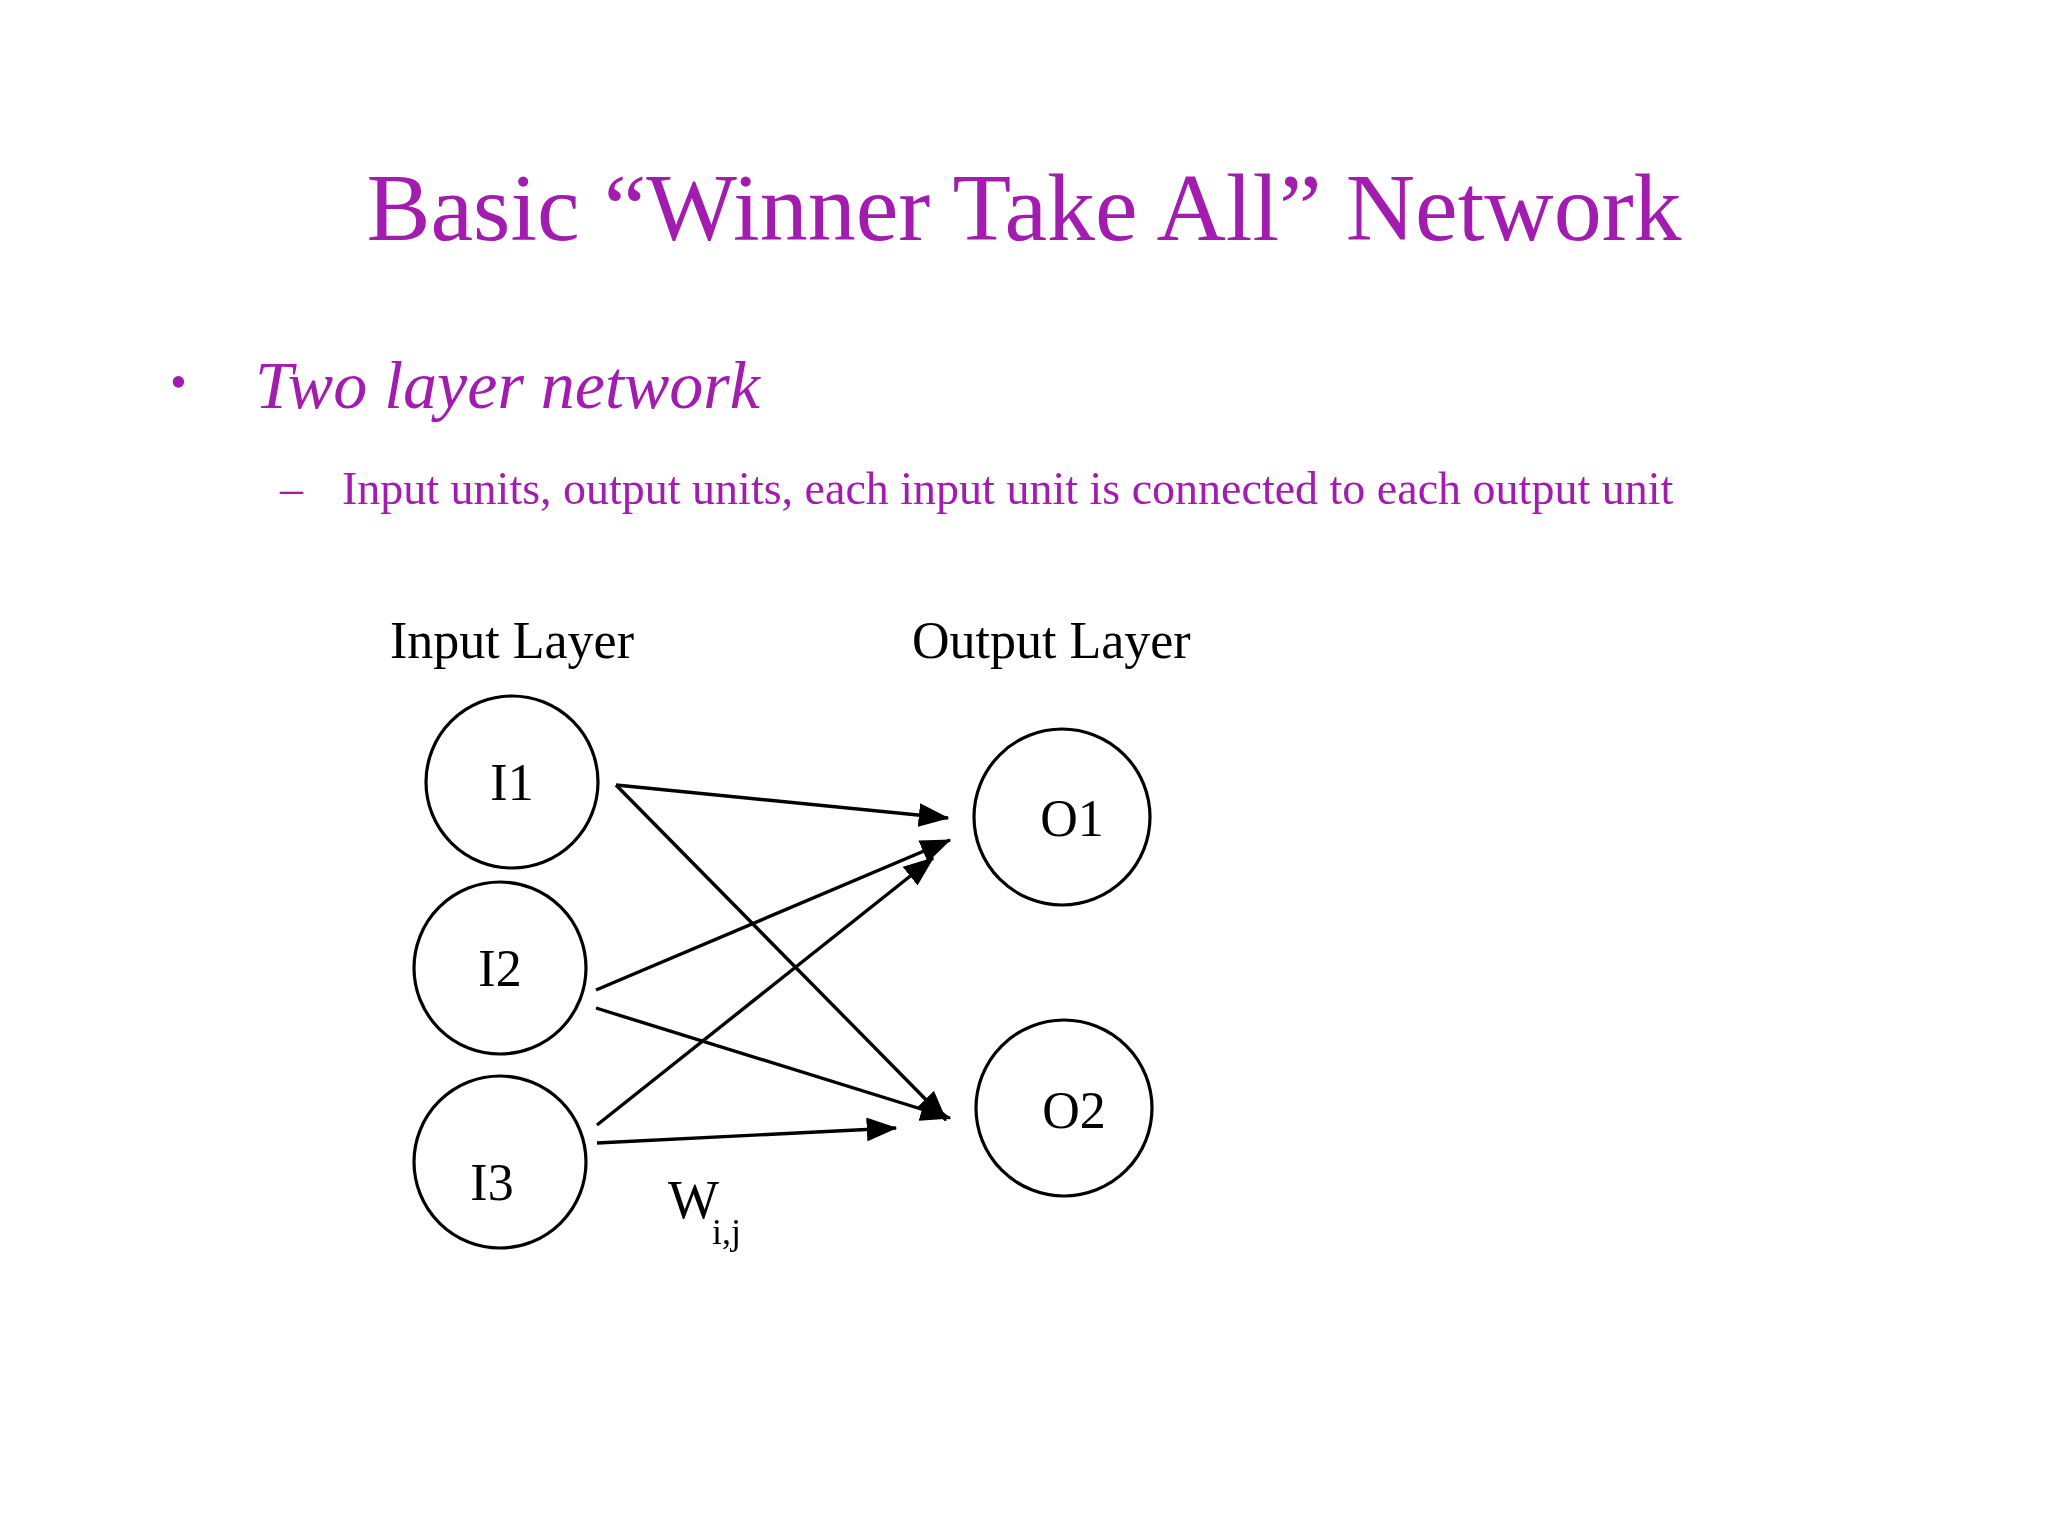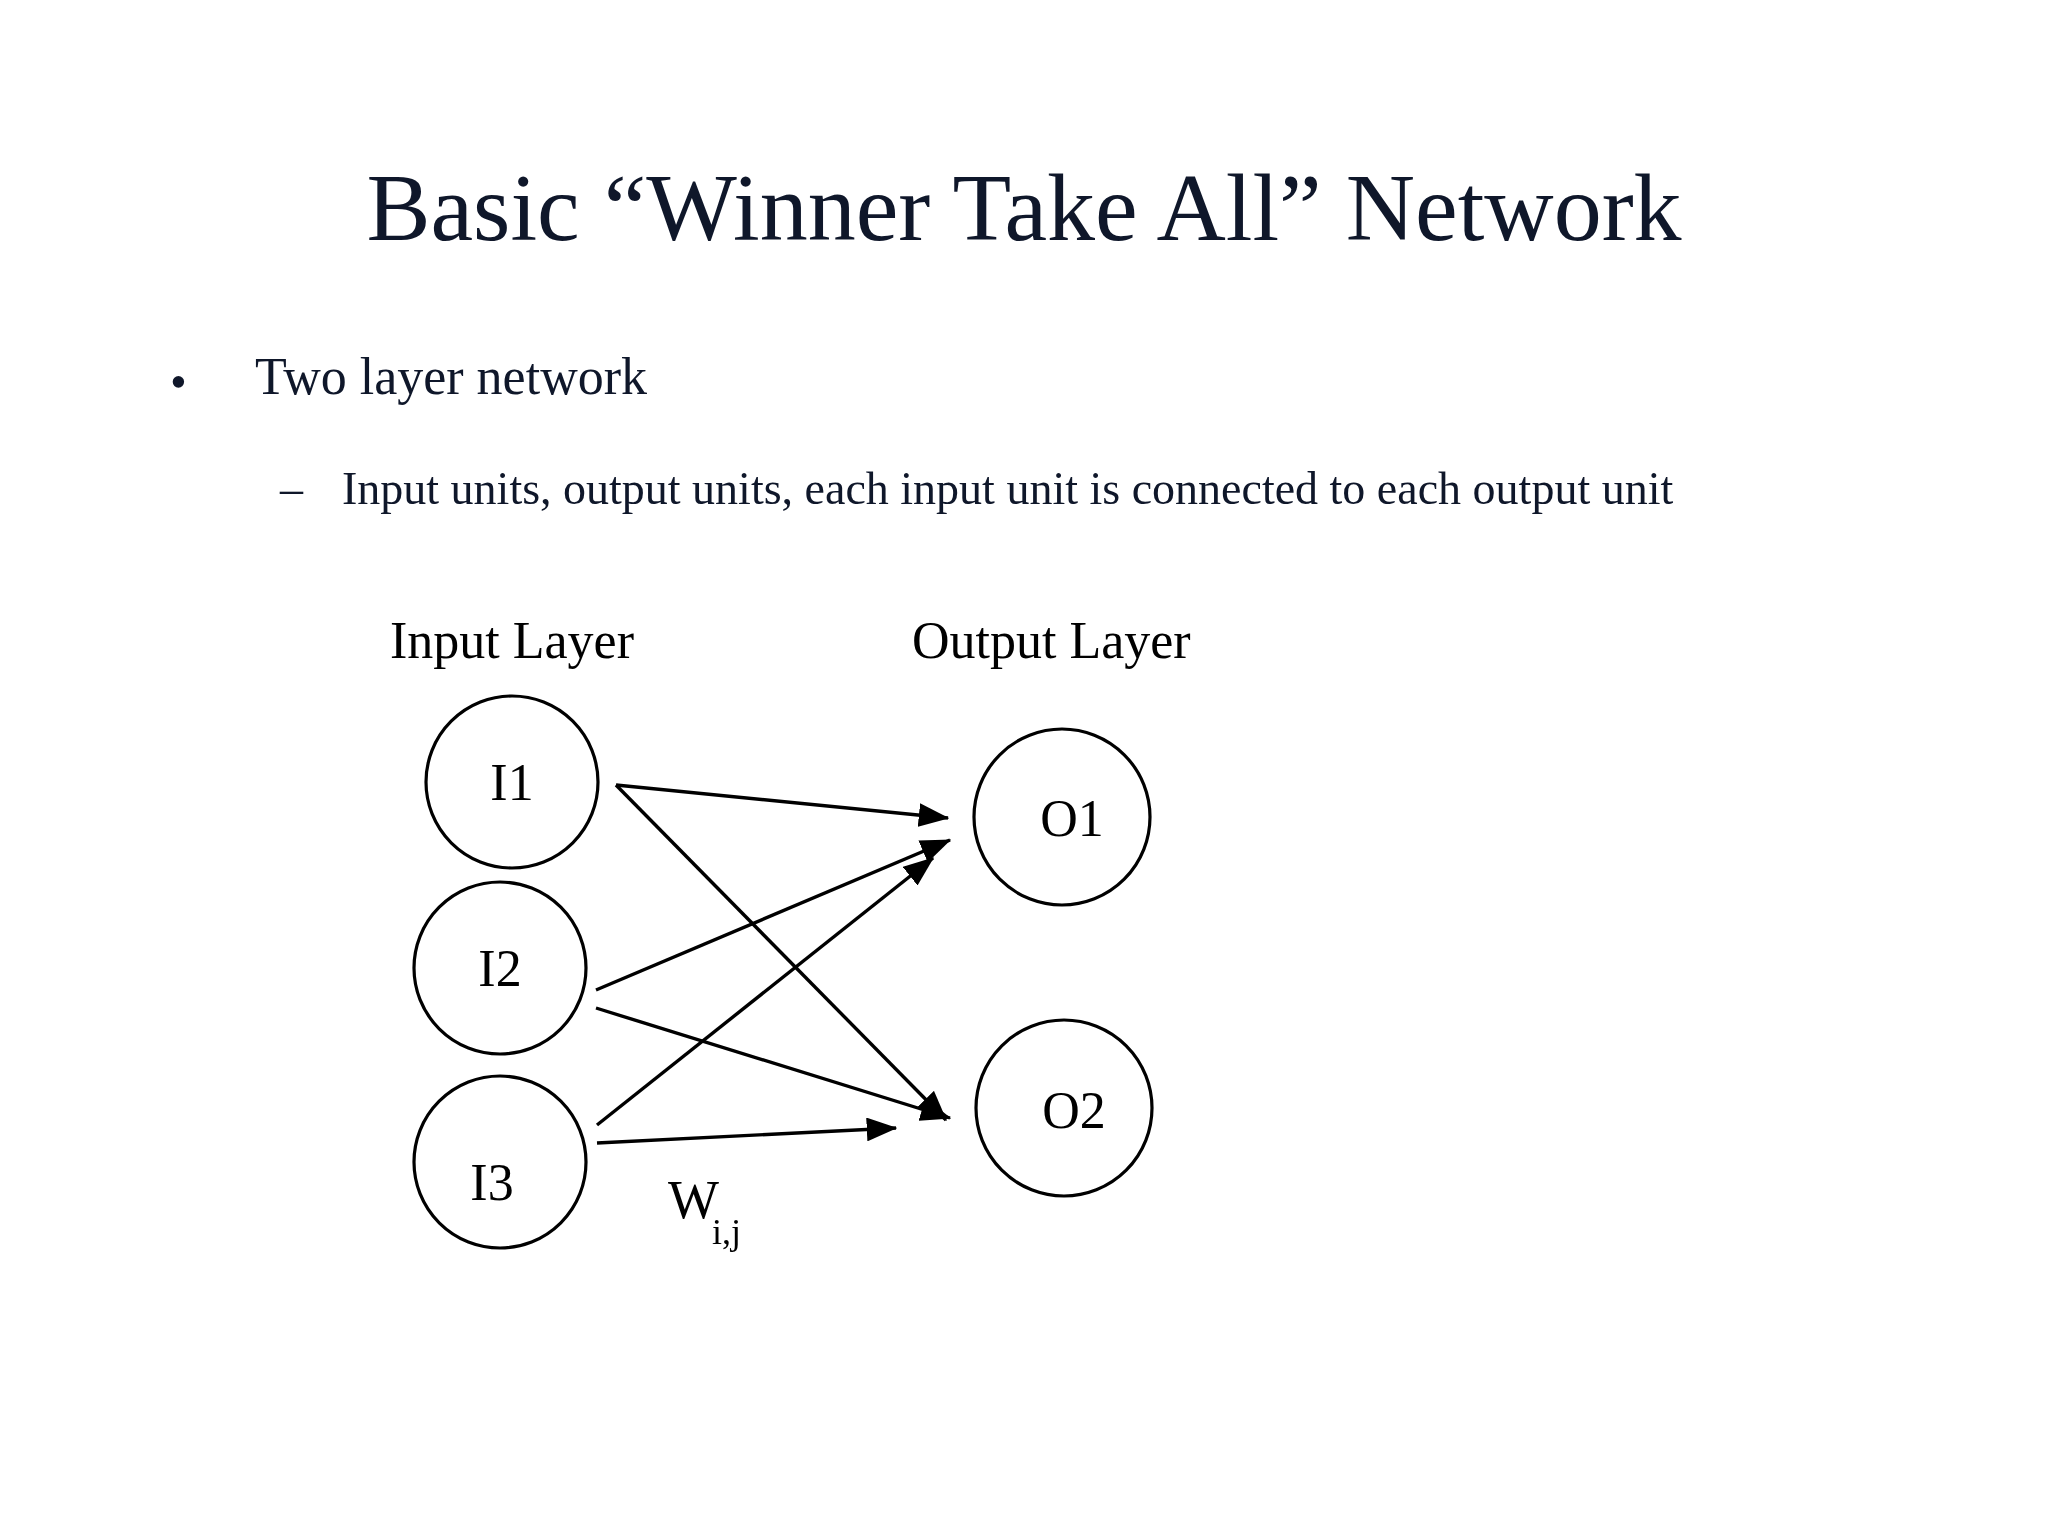--- a/index.html
+++ b/index.html
@@ -8,21 +8,21 @@
     padding: 0;
     background: #ffffff;
   }
   #slide {
     position: relative;
     width: 2048px;
     height: 1536px;
     background: #ffffff;
     overflow: hidden;
     font-family: "Liberation Serif", "DejaVu Serif", serif;
-    color: #0f172a;
+    color: #a21caf;
   }
 
   
   #slide-title {
     position: absolute;
     left: 0;
     top: 96px;
     width: 2048px;
     text-align: center;
     font-size: 96px;
@@ -46,23 +46,24 @@
     position: absolute;
     left: 0px;
     top: 8px;
     font-size: 48px;
     line-height: 1;
   }
   #bullet-l1 .btext {
     position: absolute;
     left: 85px;
     top: 0px;
-    font-size: 52px;
+    font-size: 68px;
     line-height: 1.05;
     white-space: nowrap;
+    font-style: italic;
   }
 
   #bullet-l2 {
     left: 280px;
     top: 460px;
     width: 1620px;
   }
   #bullet-l2 .marker {
     position: absolute;
     left: 0px;

